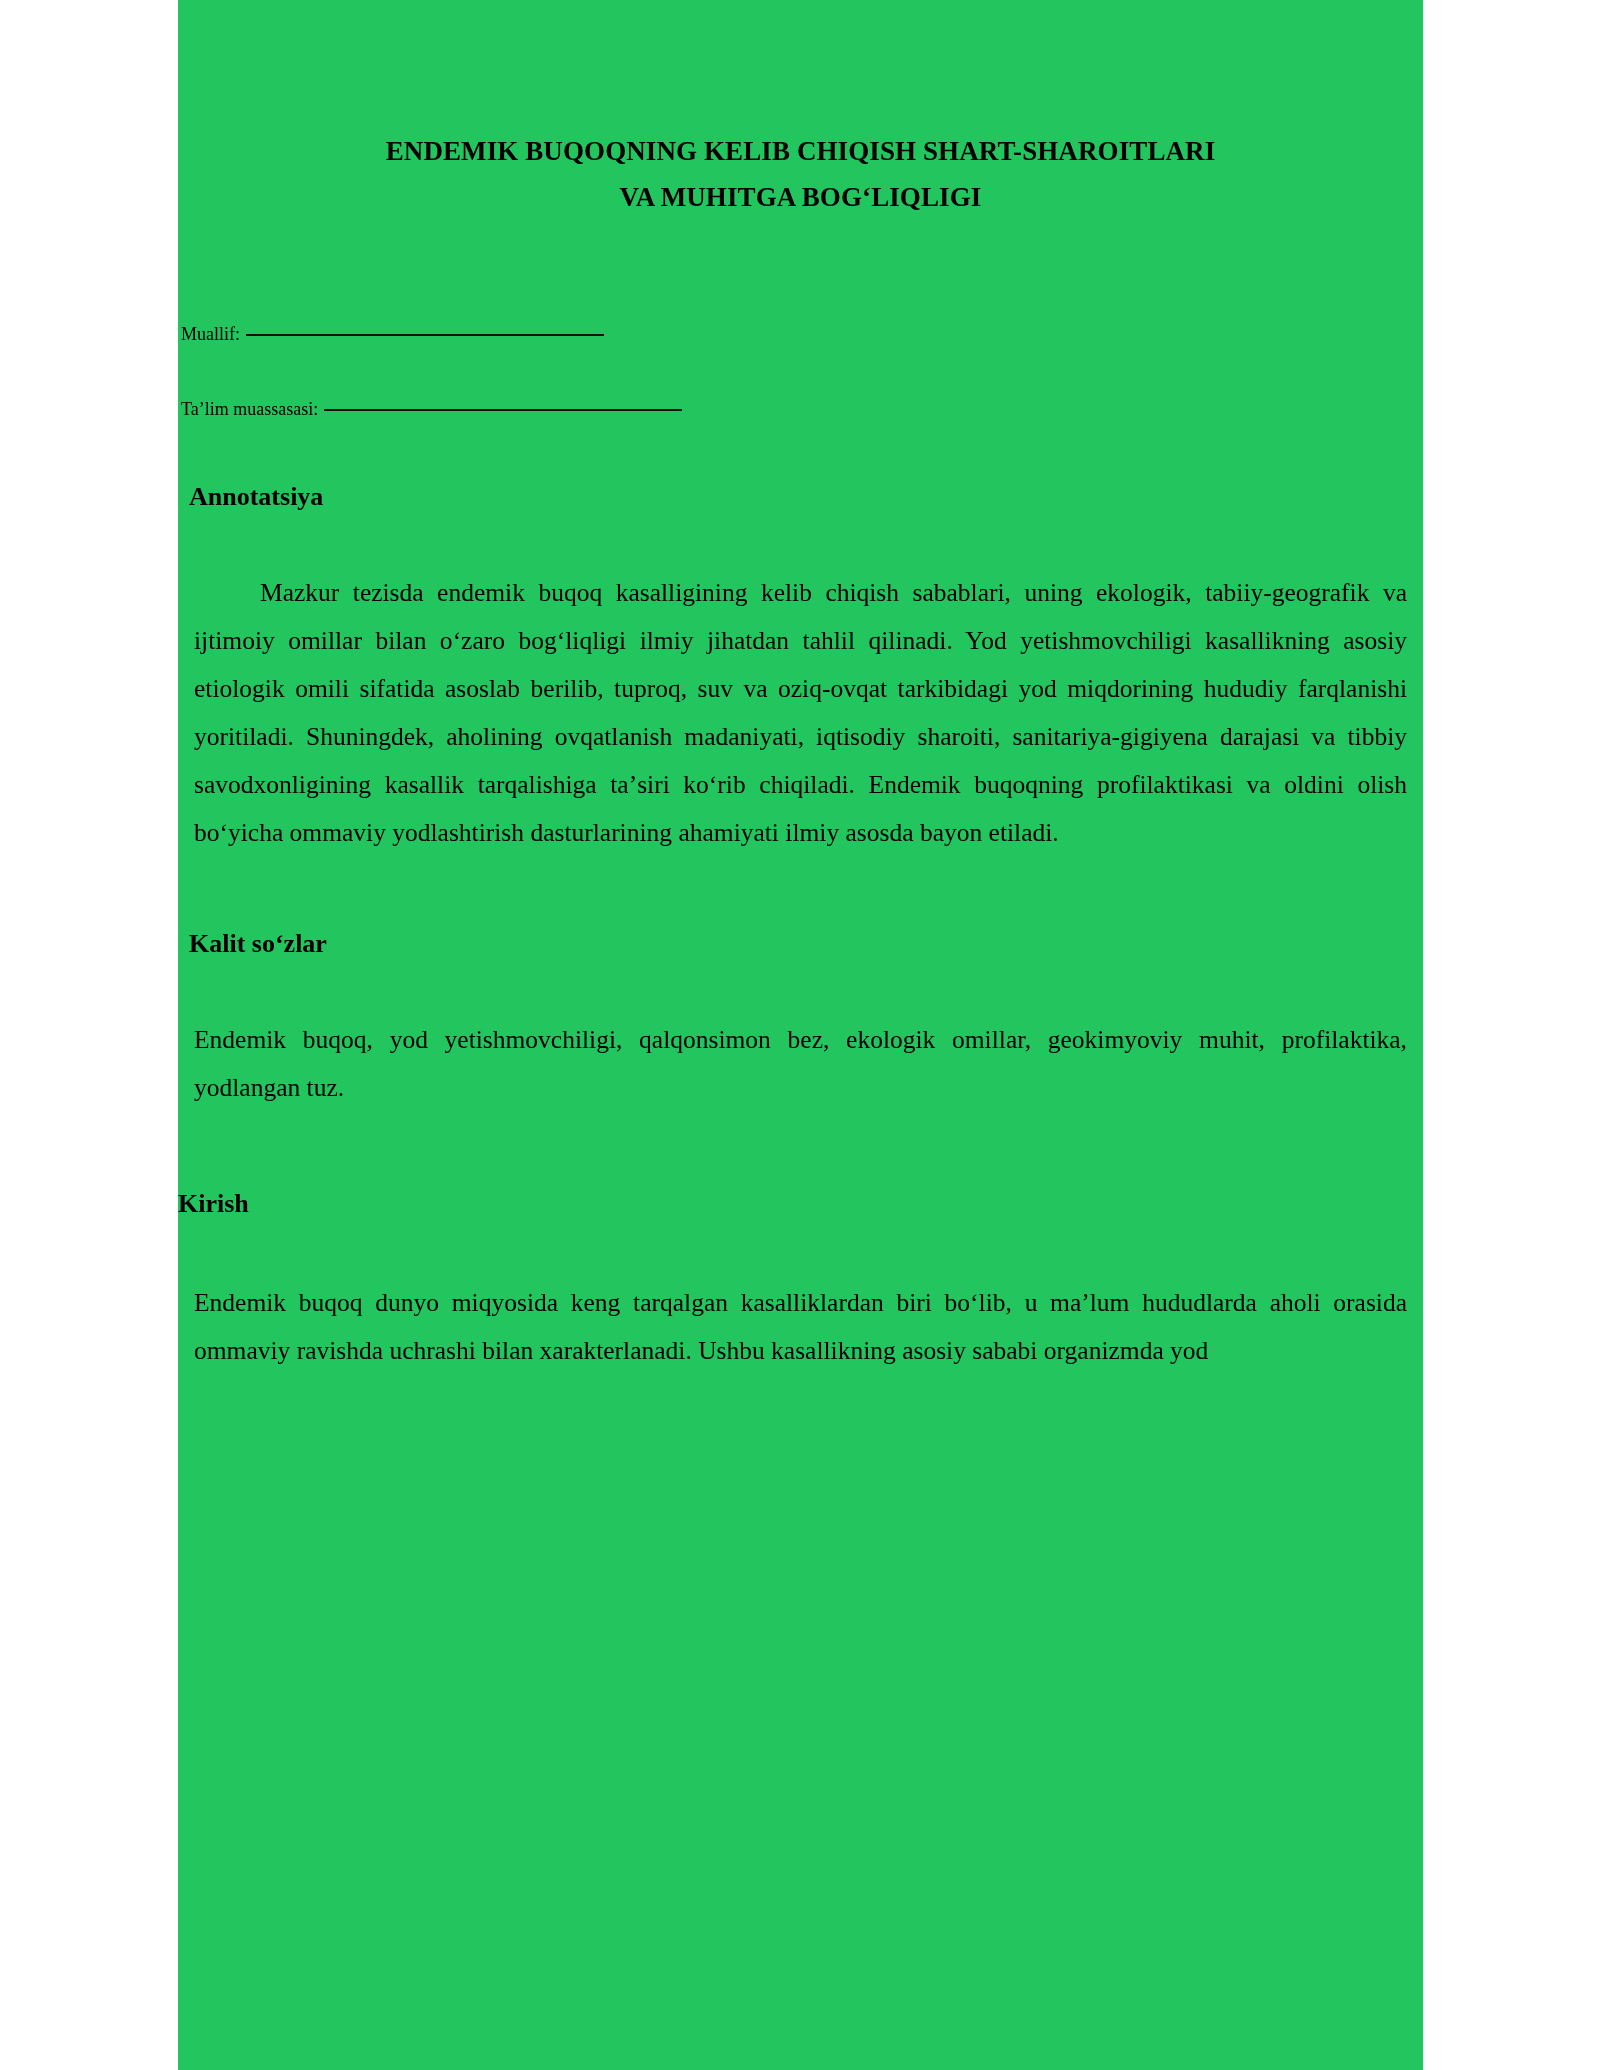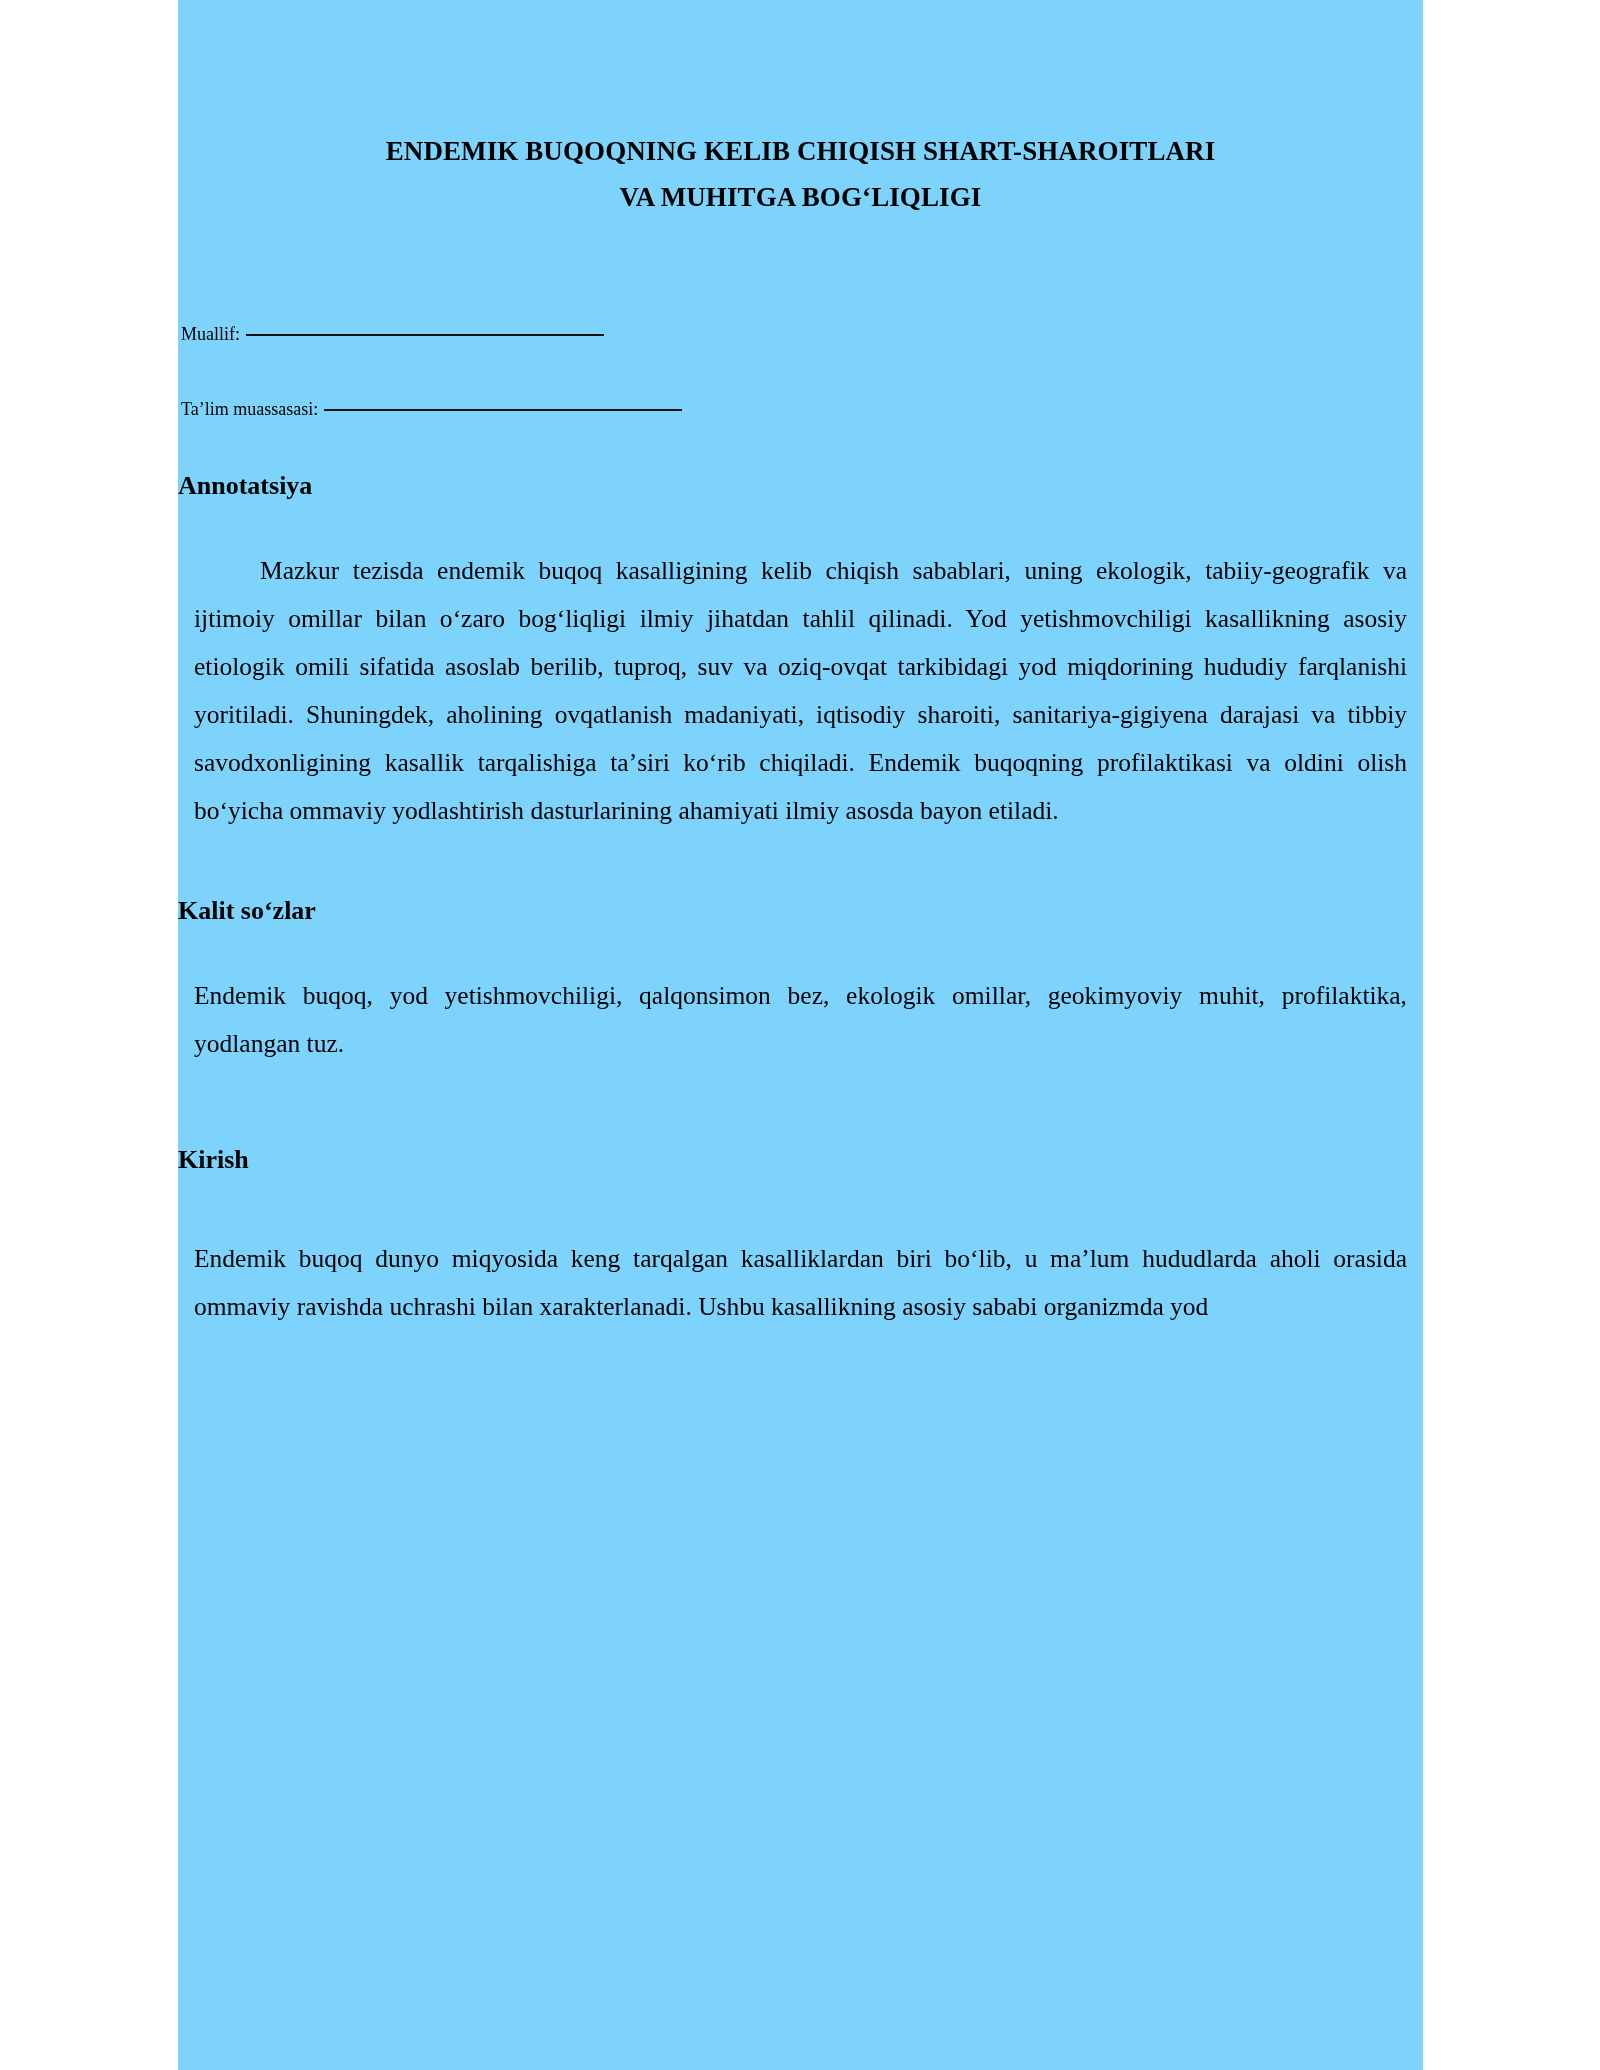--- a/index.html
+++ b/index.html
@@ -13,21 +13,21 @@
     font-family: "Liberation Serif", "DejaVu Serif", serif;
     color: #000000;
     overflow: hidden;
   }
 
   #page {
     position: relative;
     width: 1245px;
     height: 2070px;
     margin: 0 auto 0 178px;
-    background: #7dd3fc;
+    background: #22c55e;
     box-sizing: border-box;
     padding: 0;
   }
 
   
   #page-edge-left {
     position: absolute;
     top: 0;
     left: -178px;
     width: 6px;
@@ -66,21 +66,21 @@
   .rule-school  { width: 358px; }
 
   .spacer-xl { height: 96px; }
   .spacer-lg { height: 56px; }
   .spacer-md { height: 40px; }
   .spacer-sm { height: 26px; }
 
   .heading-left {
     font-size: 26px;
     font-weight: bold;
-    margin: 0;
+    margin: 11px;
     line-height: 1.5;
   }
   .heading-center {
     font-size: 26px;
     font-weight: bold;
     margin: 0;
     line-height: 1.5;
   }
 
   .body-par {

